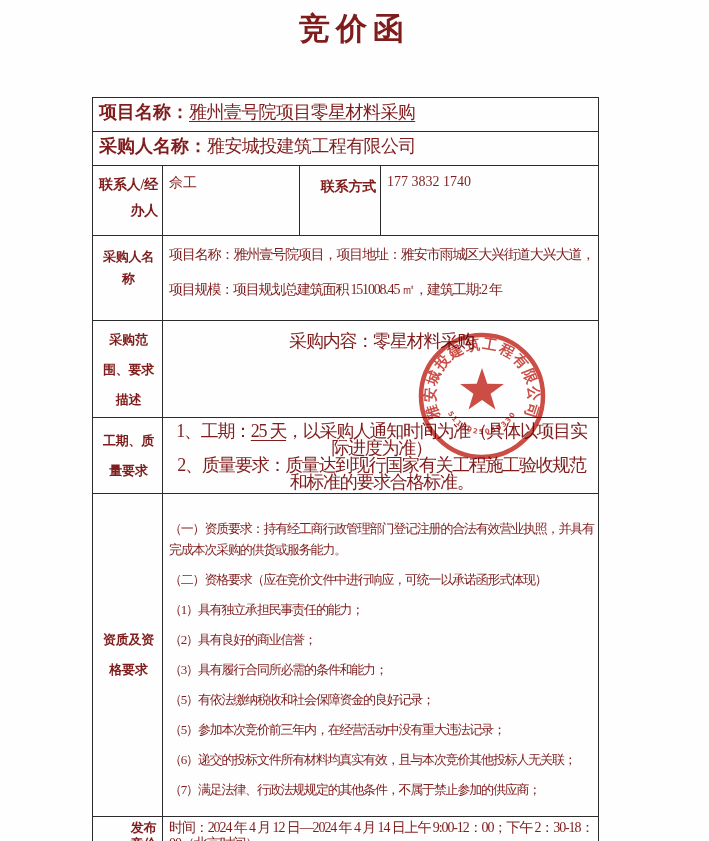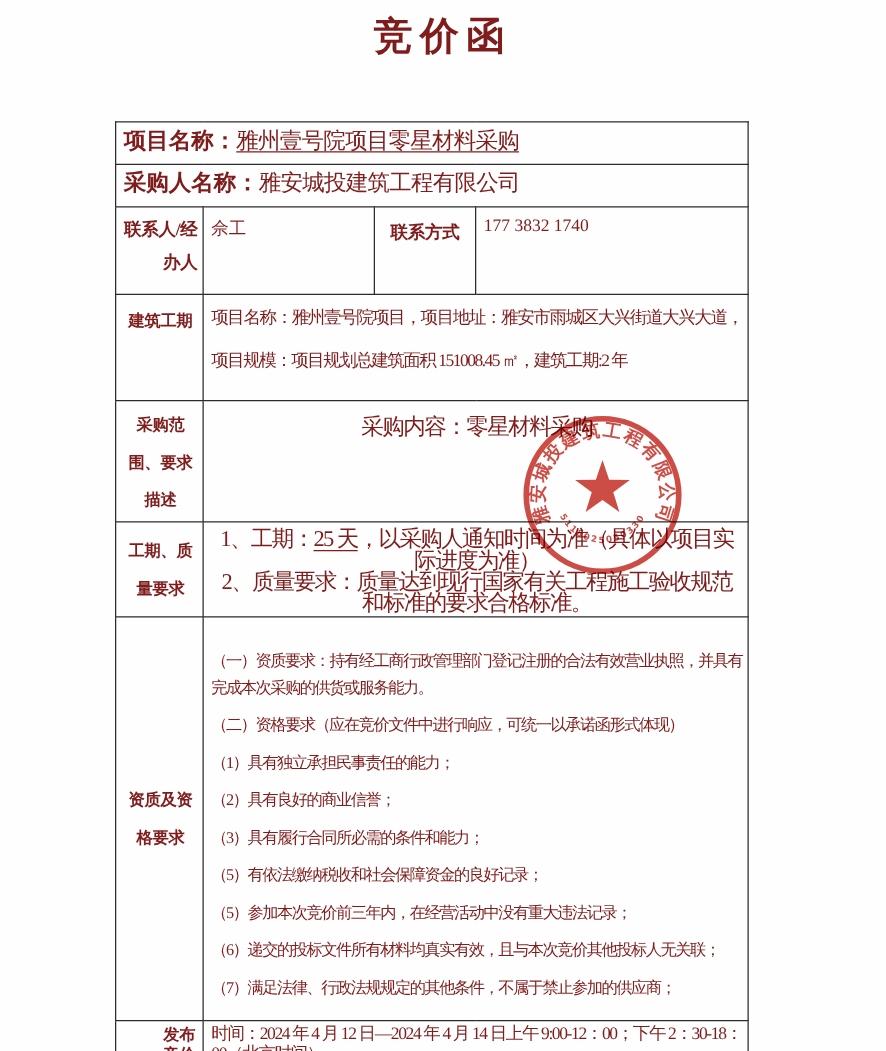--- a/index.html
+++ b/index.html
@@ -81,26 +81,26 @@
       <td colspan="4" class="cell-inline"><b>项目名称：</b><span class="u">雅州壹号院项目零星材料采购</span></td>
     </tr>
 
     <tr class="r2">
       <td colspan="4" class="cell-inline"><b>采购人名称：</b><span>雅安城投建筑工程有限公司</span></td>
     </tr>
 
     <tr class="r3">
       <td class="lbl">联系人/经办人</td>
       <td>佘工</td>
-      <td class="lbl" style="text-align:center;padding-top:8px">联系方式</td>
+      <td class="lbl" style="text-align:right;padding-top:8px">联系方式</td>
       <td>177 3832 1740</td>
     </tr>
 
     <tr class="r4">
-      <td class="lbl">建筑工期</td>
+      <td class="lbl">采购人名称</td>
       <td colspan="3" class="cnt">项目名称：雅州壹号院项目，项目地址：雅安市雨城区大兴街道大兴大道，项目规模：项目规划总建筑面积 151008.45 ㎡，建筑工期:2 年</td>
     </tr>
 
     <tr class="r5">
       <td class="lbl">采购范围、要求描述</td>
       <td colspan="3" class="cnt">采购内容：零星材料采购</td>
     </tr>
 
     <tr class="r6">
       <td class="lbl">工期、质量要求</td>

